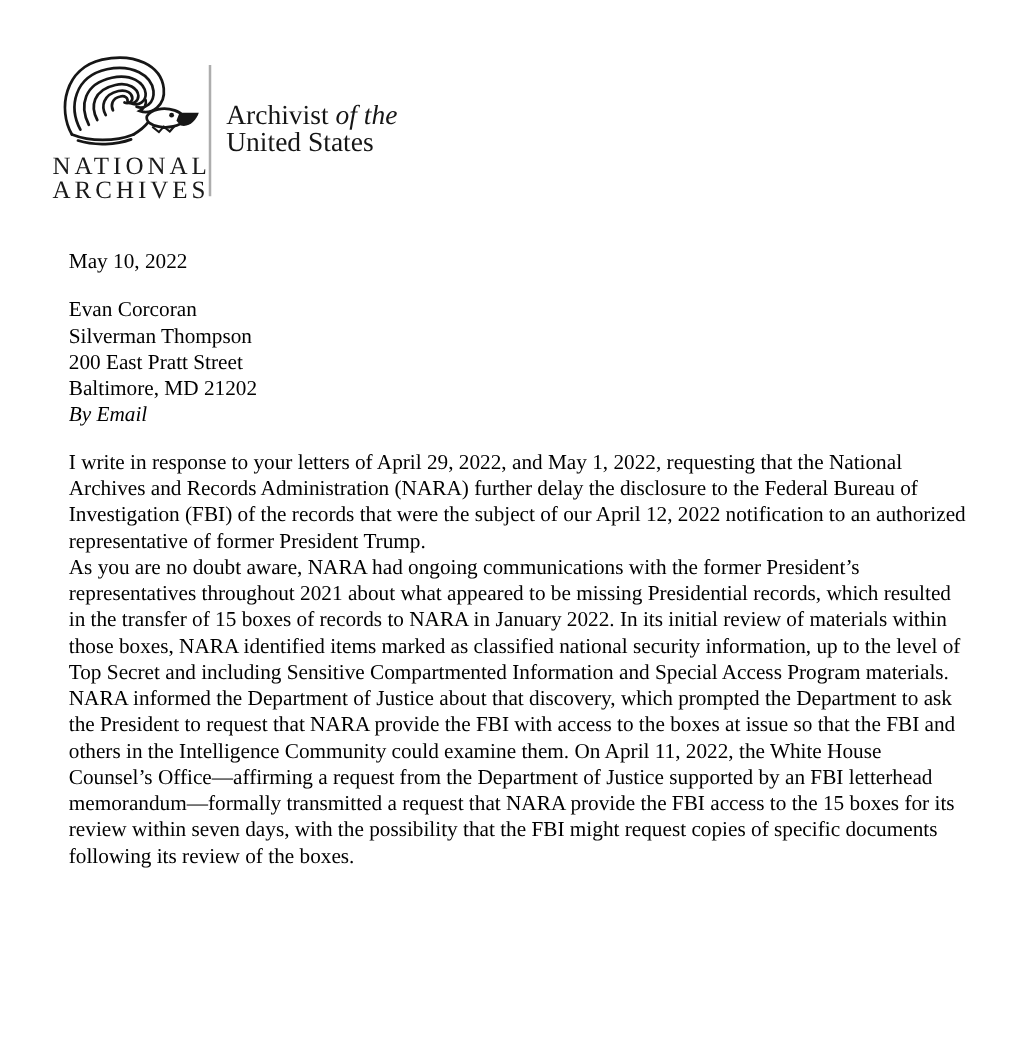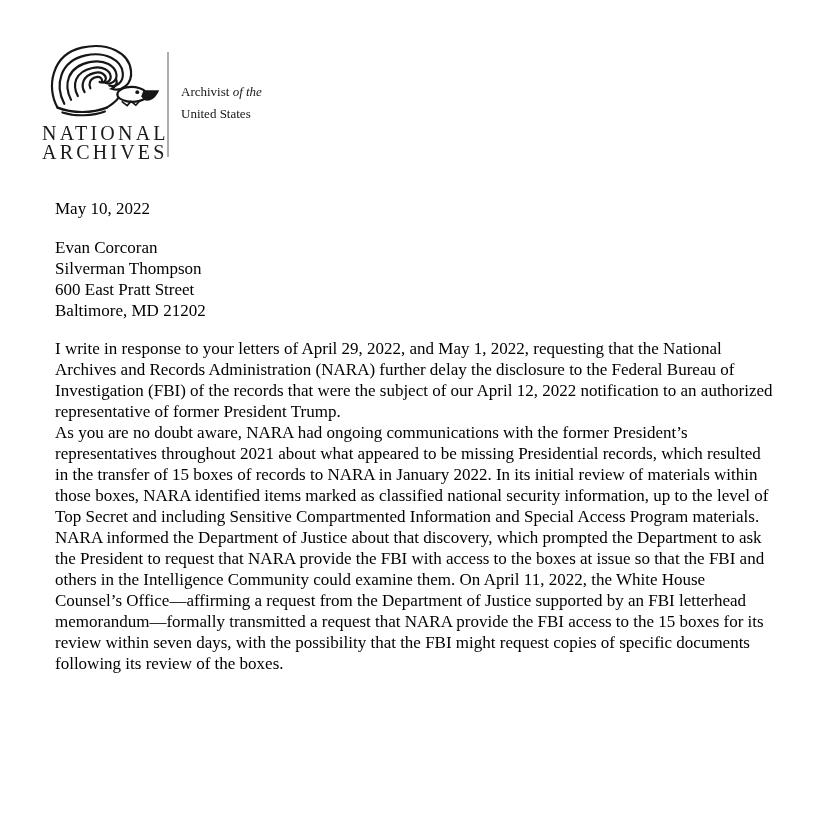--- a/index.html
+++ b/index.html
@@ -47,21 +47,21 @@
     left: 167px;
     top: 52px;
     width: 2px;
     height: 105px;
     background: #adadad;
   }
   .archivist-title {
     position: absolute;
     left: 181px;
     top: 81px;
-    font-size: 13px;
+    font-size: 22px;
     line-height: 22px;
     color: #161616;
   }
   .archivist-title em { font-style: italic; }
 
   
   .letter-body {
     position: absolute;
     left: 55px;
     top: 198px;
@@ -112,22 +112,23 @@
       <div>United States</div>
     </div>
   </div>
 
   <div class="letter-body">
     <p class="date-line">May 10, 2022</p>
 
     <div class="recipient">
       <div>Evan Corcoran</div>
       <div>Silverman Thompson</div>
-      <div>600 East Pratt Street</div>
+      <div>200 East Pratt Street</div>
       <div>Baltimore, MD 21202</div>
+      <div class="italic">By Email</div>
     </div>
 
 
     <p class="body-par">I write in response to your letters of April 29, 2022, and May 1, 2022, requesting that the National Archives and Records Administration (NARA) further delay the disclosure to the Federal Bureau of Investigation (FBI) of the records that were the subject of our April 12, 2022 notification to an authorized representative of former President Trump.</p>
     <p class="body-par">As you are no doubt aware, NARA had ongoing communications with the former President’s representatives throughout 2021 about what appeared to be missing Presidential records, which resulted in the transfer of 15 boxes of records to NARA in January 2022. In its initial review of materials within those boxes, NARA identified items marked as classified national security information, up to the level of Top Secret and including Sensitive Compartmented Information and Special Access Program materials. NARA informed the Department of Justice about that discovery, which prompted the Department to ask the President to request that NARA provide the FBI with access to the boxes at issue so that the FBI and others in the Intelligence Community could examine them. On April 11, 2022, the White House Counsel’s Office—⁠affirming a request from the Department of Justice supported by an FBI letterhead memorandum—⁠formally transmitted a request that NARA provide the FBI access to the 15 boxes for its review within seven days, with the possibility that the FBI might request copies of specific documents following its review of the boxes.</p>
   </div>
 
 </div>
 
 </body></html>

